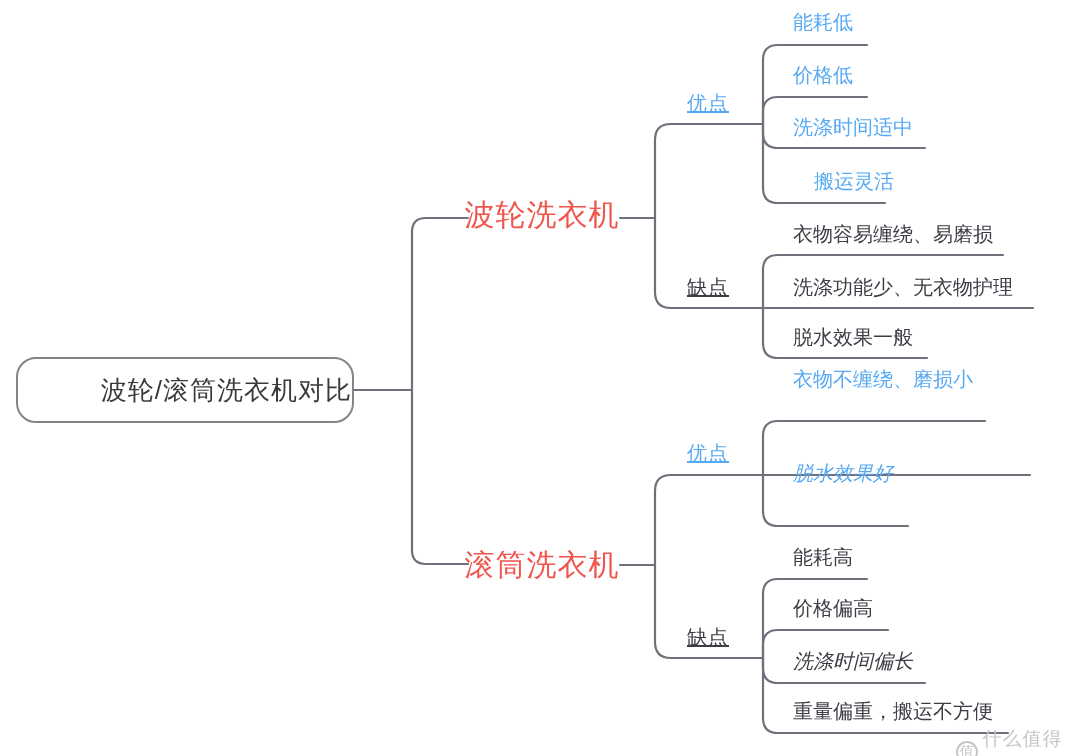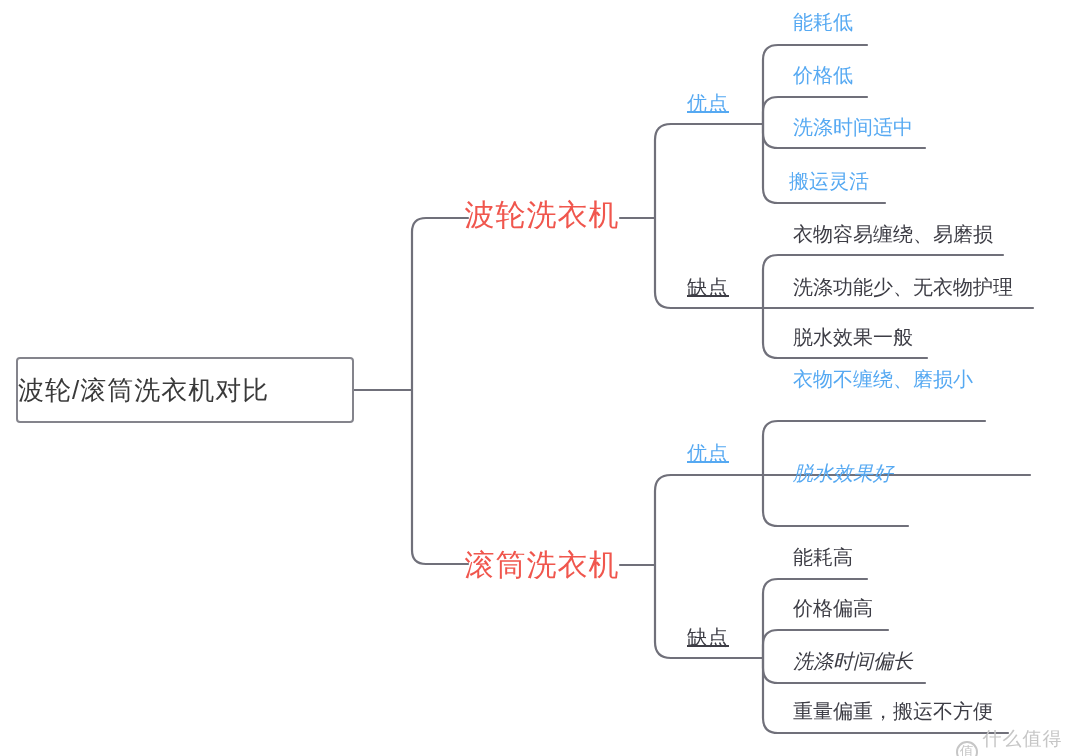--- a/index.html
+++ b/index.html
@@ -42,26 +42,26 @@
   .blue { color: #56a9f2; }
   .dark { color: #3d3d45; }
   .red  { color: #f0564d; }
   .root-node {
     position: absolute;
     left: 16px;
     top: 357px;
     width: 338px;
     height: 66px;
     border: 2px solid #84848c;
-    border-radius: 4px;
+    border-radius: 20px;
     background: #ffffff;
     box-sizing: border-box;
     display: flex;
     align-items: center;
-    justify-content: flex-start;
+    justify-content: flex-end;
   }
   .root-node .root-text {
     font-size: 26px;
     color: #3a3a3a;
     letter-spacing: 1px;
   }
   .branch-label {
     font-size: 30px;
     letter-spacing: 1px;
   }
@@ -140,21 +140,21 @@
   <span class="label centered branch-label red" style="left:542px; top:565px;">滚筒洗衣机</span>
 
   <span class="label centered group-label blue" style="left:708px; top:103px;">优点</span>
   <span class="label centered group-label dark" style="left:708px; top:287px;">缺点</span>
   <span class="label centered group-label blue" style="left:708px; top:453px;">优点</span>
   <span class="label centered group-label dark" style="left:708px; top:637px;">缺点</span>
 
   <span class="label leaf blue" style="left:793px; top:22px;">能耗低</span>
   <span class="label leaf blue" style="left:793px; top:75px;">价格低</span>
   <span class="label leaf blue" style="left:793px; top:127px;">洗涤时间适中</span>
-  <span class="label leaf blue" style="left:789px; top:181px;text-align:right;">搬运灵活</span>
+  <span class="label leaf blue" style="left:814px; top:181px;text-align:right;">搬运灵活</span>
 
   <span class="label leaf dark" style="left:793px; top:234px;">衣物容易缠绕、易磨损</span>
   <span class="label leaf dark" style="left:793px; top:287px;">洗涤功能少、无衣物护理</span>
   <span class="label leaf dark" style="left:793px; top:337px;">脱水效果一般</span>
 
   <span class="label leaf blue" style="left:793px; top:379px;">衣物不缠绕、磨损小</span>
   <span class="label leaf blue" style="left:793px; top:473px;font-style:italic;">脱水效果好</span>
 
   <span class="label leaf dark" style="left:793px; top:557px;">能耗高</span>
   <span class="label leaf dark" style="left:793px; top:608px;">价格偏高</span>

